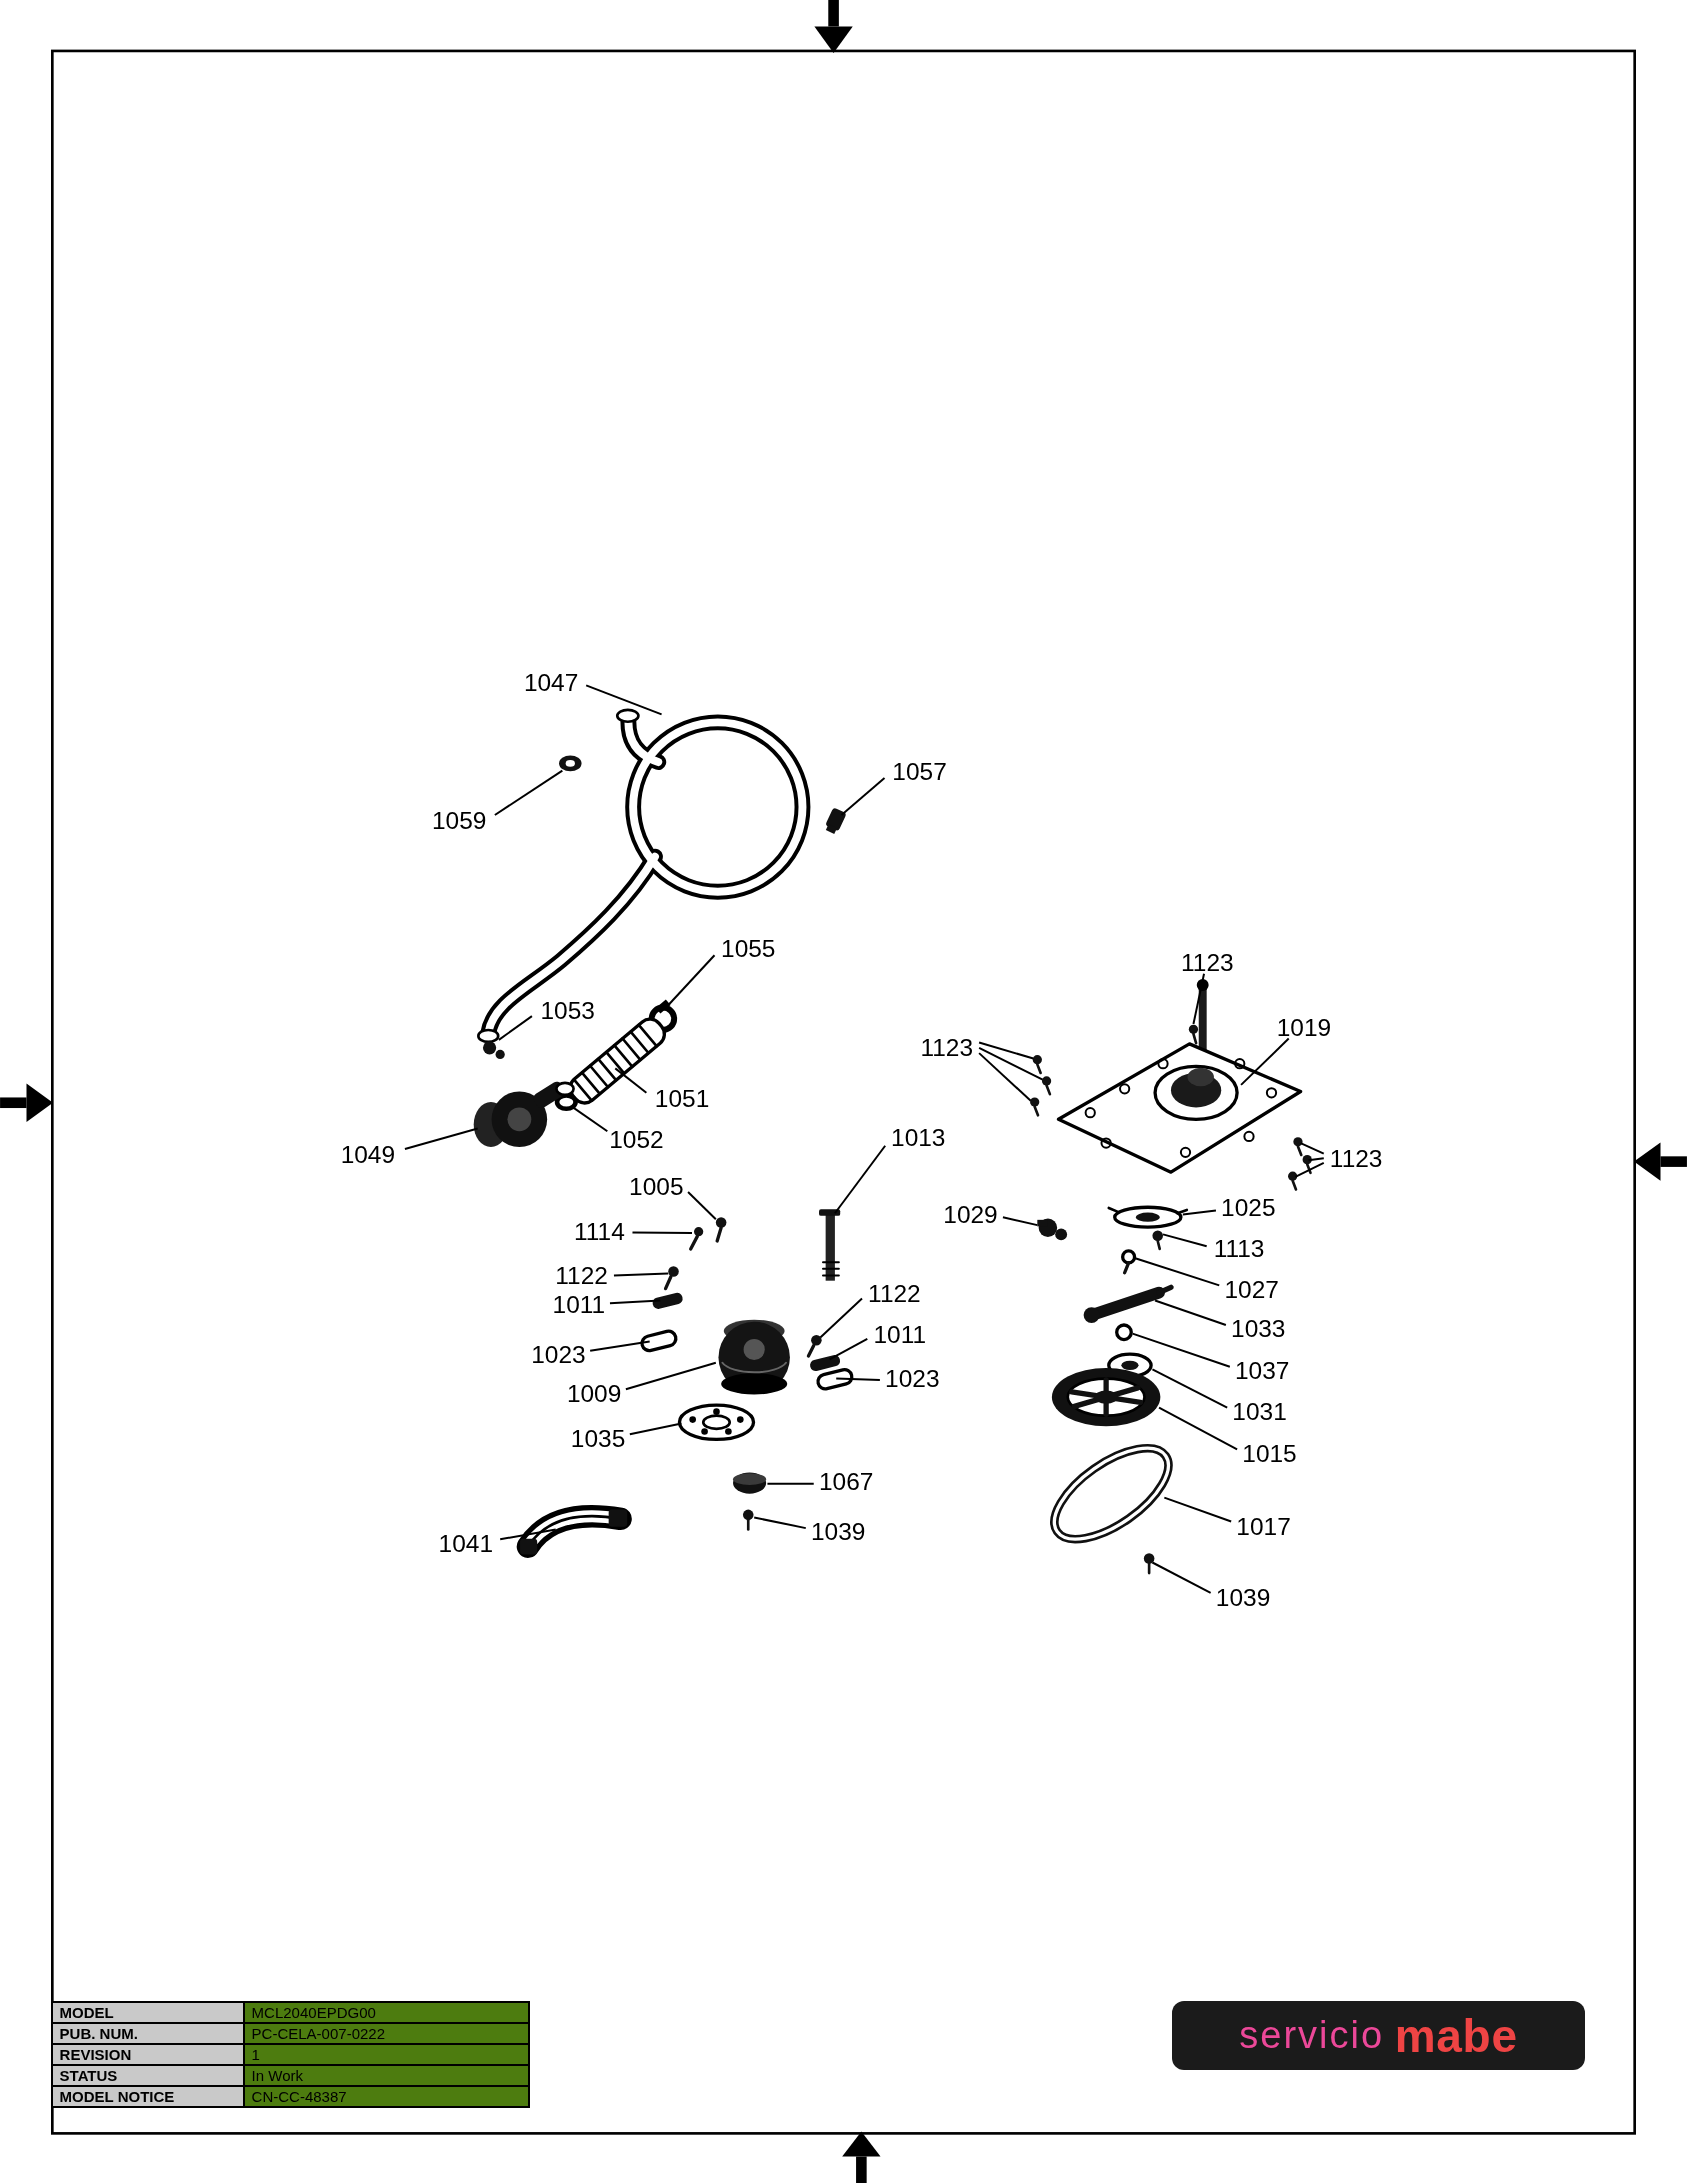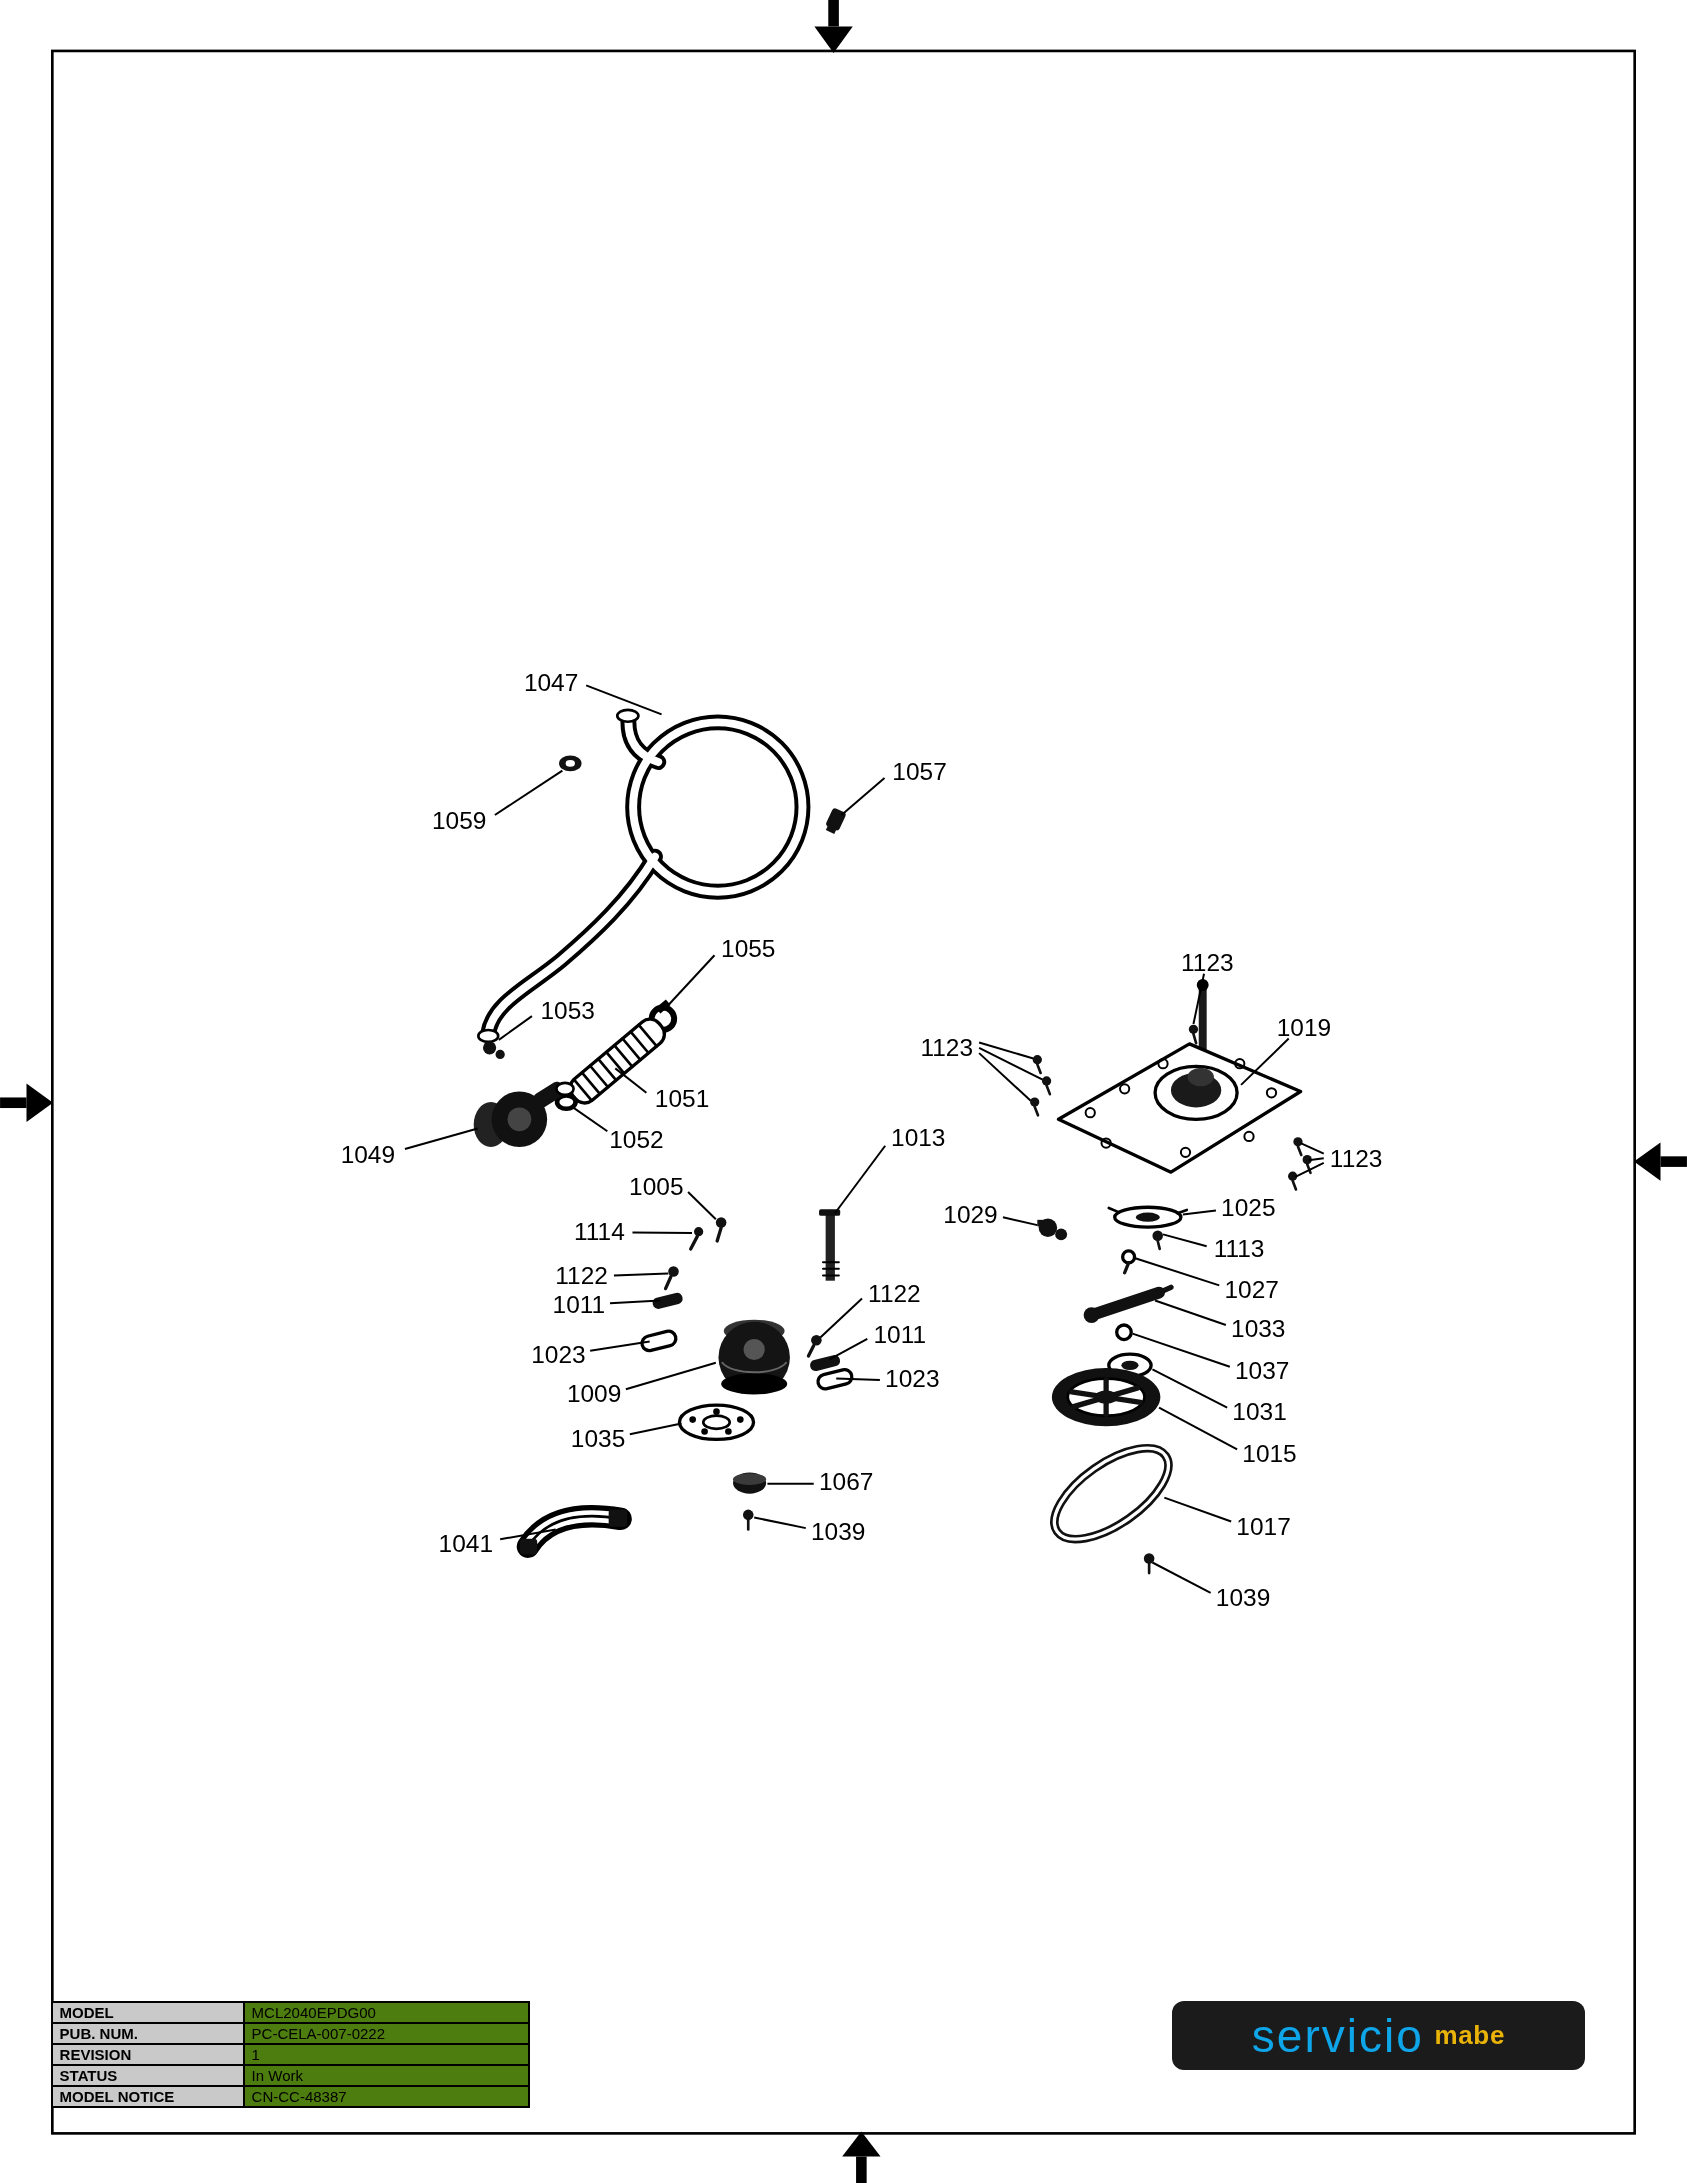--- a/index.html
+++ b/index.html
@@ -18,22 +18,22 @@
     border:2px solid #000;font-size:15px;height:21px;line-height:1;
     padding:1.3px 6.6px;box-sizing:border-box;white-space:nowrap;
   }
   .titleblock th{background:var(--label-bg,#c9c9c9);font-weight:bold;text-align:left;width:192px;}
   .titleblock td{width:285px;font-weight:normal;text-align:left;}
   .logo{
     position:absolute;left:1172px;top:2001px;width:413px;height:69px;
     border-radius:12px;display:flex;align-items:center;justify-content:center;gap:10.6px;
     background:#1b1b1b;
   }
-  .logo .light{font-size:46px;color:#0ea5e9;font-weight:400;letter-spacing:2px;}
-  .logo .bold{font-size:26px;color:#eab308;font-weight:800;letter-spacing:0.7px;}
+  .logo .light{font-size:38px;color:#ec4899;font-weight:400;letter-spacing:2px;}
+  .logo .bold{font-size:46px;color:#ef4444;font-weight:800;letter-spacing:0.7px;}
 </style>
 </head>
 <body>
 
 <svg class="drawing" viewBox="0 0 2550 3300" width="1687" height="2183" xmlns="http://www.w3.org/2000/svg">
 
   <rect x="79" y="77" width="2392" height="3148" fill="none" stroke="#000" stroke-width="4"></rect>
 
   <g fill="#000">
     <g>

